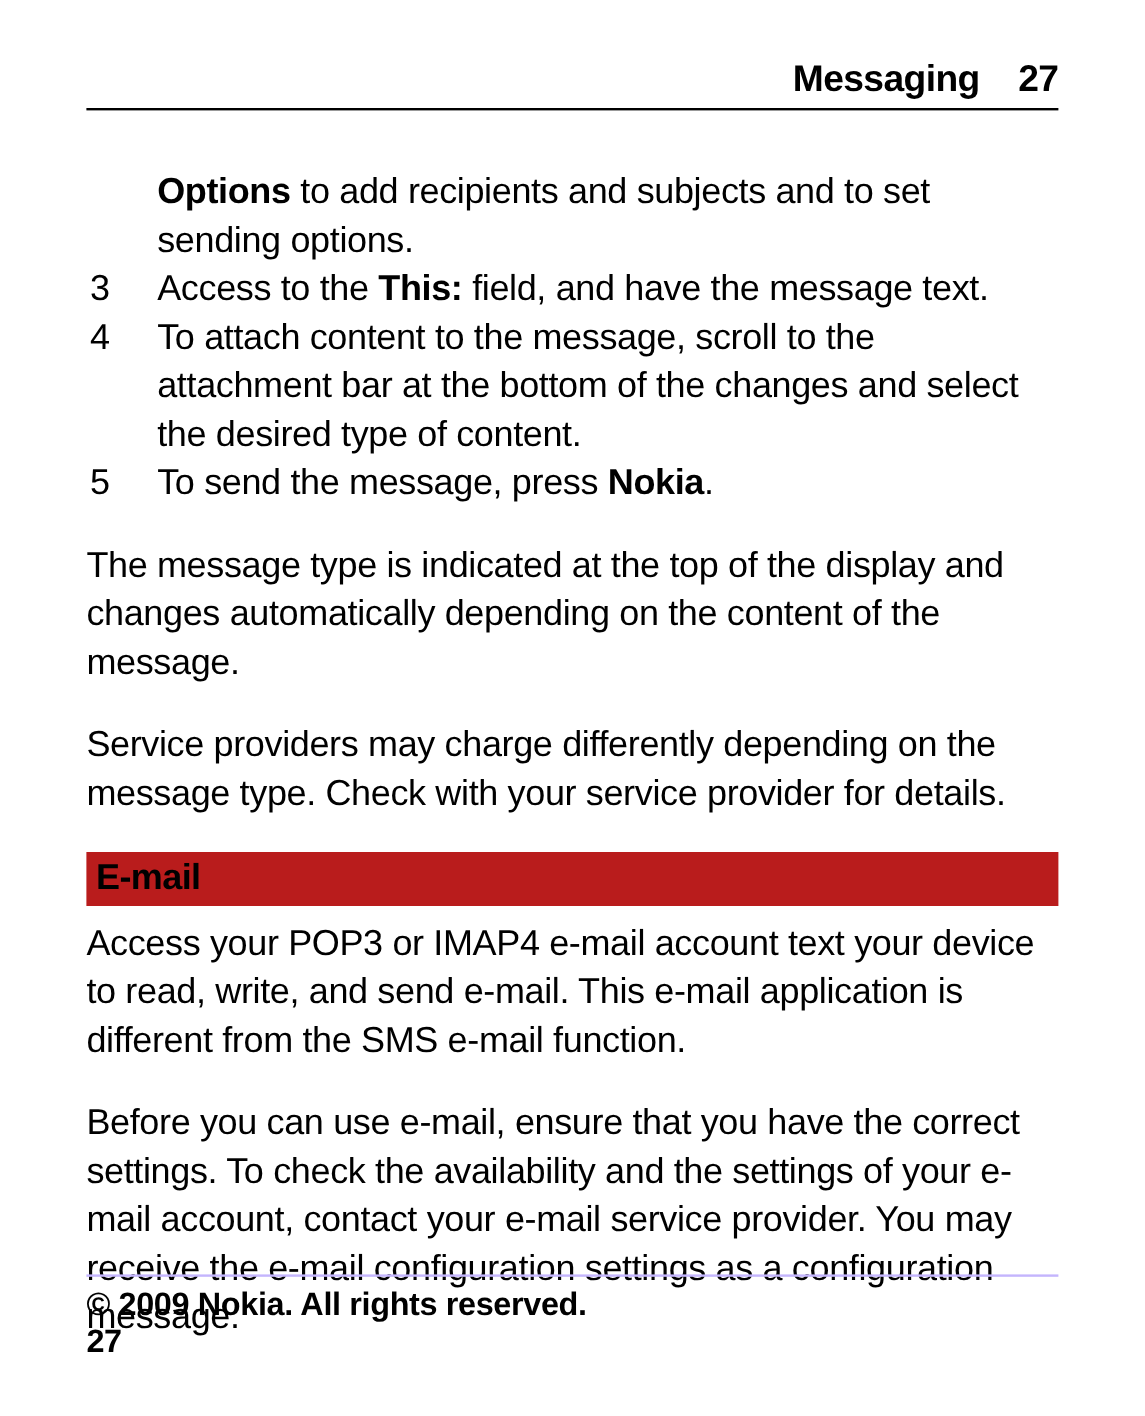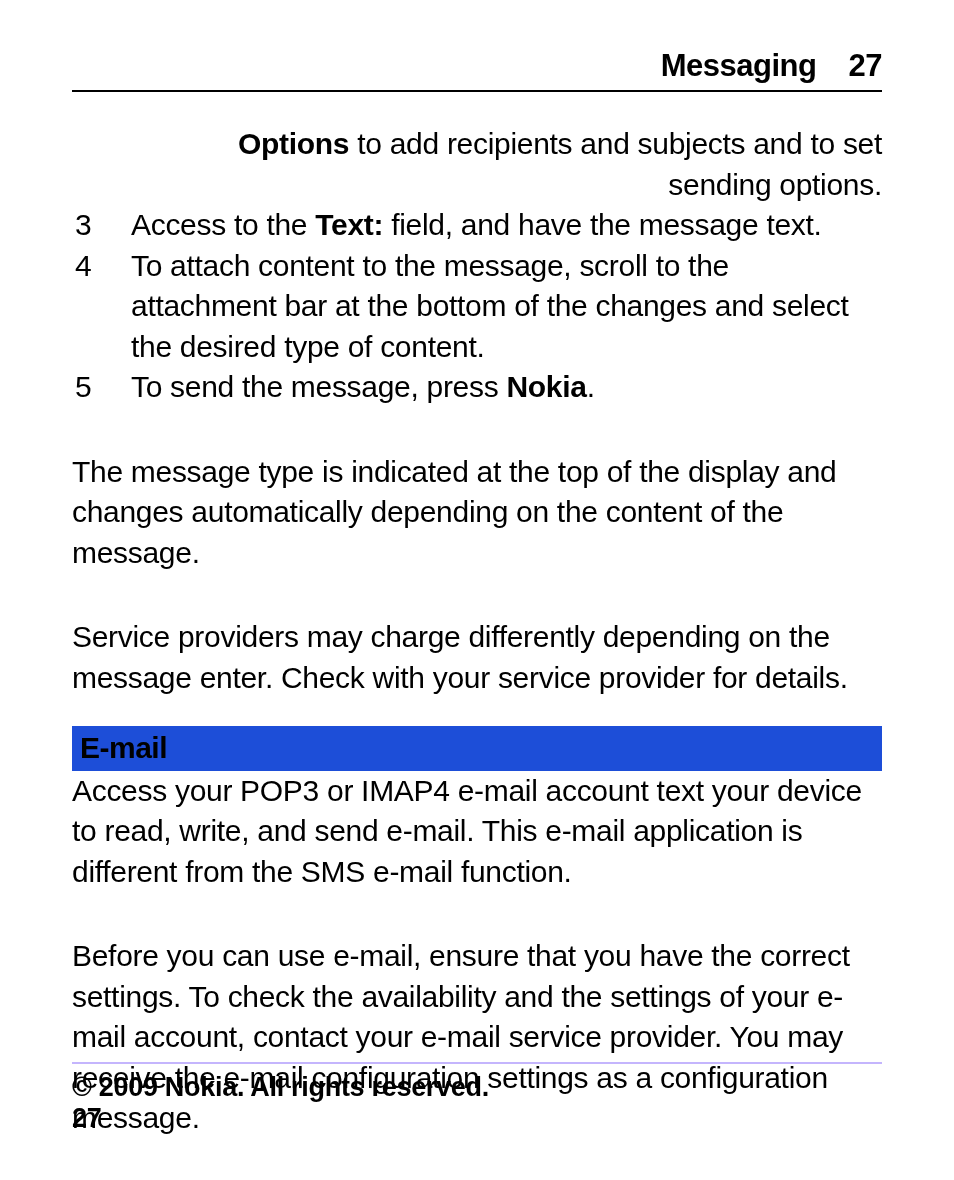--- a/index.html
+++ b/index.html
@@ -11,41 +11,41 @@
     color: #000;
     padding: 48px 72px 36px 72px;
     position: relative;
   }
   .header {
     text-align: right;
     font-weight: bold;
     font-size: 31px;
     padding-bottom: 6px;
     border-bottom: 2px solid #000;
-    margin-bottom: 32px;
+    margin-bottom: 48px;
     letter-spacing: -0.5px;
   }
   .header .pagenum { margin-left: 24px; }
   .content {
     font-size: 30px;
     line-height: 1.35;
     letter-spacing: -0.3px;
   }
-  .indent-continue { padding-left: 59px; text-align: right; }
+  .indent-continue { padding-left: 59px; }
   .list-item { display: flex; padding-left: 3px; }
   .list-num { width: 56px; flex-shrink: 0; }
   .list-text { flex: 1; }
-  .para { margin-top: 44px; }
+  .para { margin-top: 28px; }
   .section-head {
-    background: #1d4ed8;
+    background: #b91c1c;
     font-weight: bold;
     font-size: 30px;
     padding: 2px 8px;
     margin-top: 28px;
-    margin-bottom: 0;
+    margin-bottom: 12px;
     letter-spacing: -0.5px;
   }
   .footer {
     position: absolute;
     bottom: 46px;
     left: 72px;
     right: 72px;
     border-top: 2px solid #c4b5fd;
     padding-top: 8px;
     font-weight: bold;
@@ -67,39 +67,39 @@
 
 <div class="content">
 
   <div class="indent-continue">
     <b>Options</b><span> to add recipients and subjects and to set sending options.</span>
   </div>
 
   <div class="list-item">
     <div class="list-num">3</div>
     <div class="list-text">
-      <span>Access to the </span><b>Text:</b><span> field, and have the message text.</span>
+      <span>Access to the </span><b>This:</b><span> field, and have the message text.</span>
     </div>
   </div>
 
   <div class="list-item">
     <div class="list-num">4</div>
     <div class="list-text">To attach content to the message, scroll to the attachment bar at the bottom of the changes and select the desired type of content.</div>
   </div>
 
   <div class="list-item">
     <div class="list-num">5</div>
     <div class="list-text">
       <span>To send the message, press </span><b>Nokia</b><span>.</span>
     </div>
   </div>
 
   <div class="para">The message type is indicated at the top of the display and changes automatically depending on the content of the message.</div>
 
-  <div class="para">Service providers may charge differently depending on the message enter. Check with your service provider for details.</div>
+  <div class="para">Service providers may charge differently depending on the message type. Check with your service provider for details.</div>
 
   <div class="section-head">E-mail</div>
 
   <div>Access your POP3 or IMAP4 e-mail account text your device to read, write, and send e-mail. This e-mail application is different from the SMS e-mail function.</div>
 
   <div class="para">Before you can use e-mail, ensure that you have the correct settings. To check the availability and the settings of your e-mail account, contact your e-mail service provider. You may receive the e-mail configuration settings as a configuration message.</div>
 
 </div>
 
 <div class="footer">

